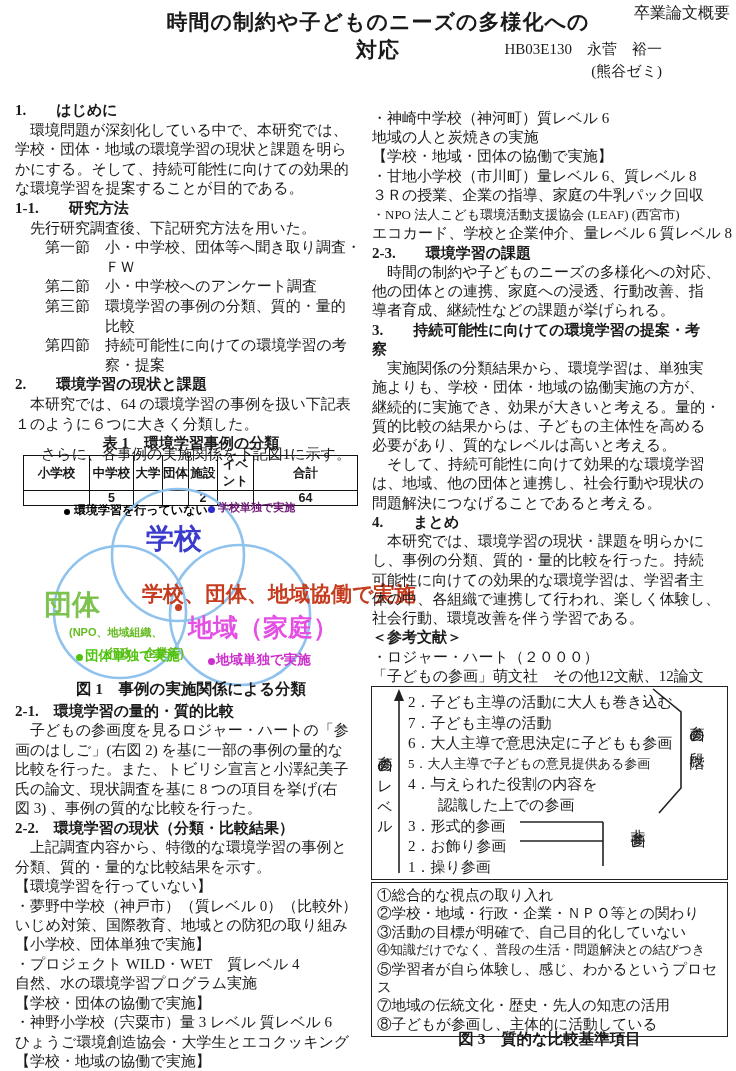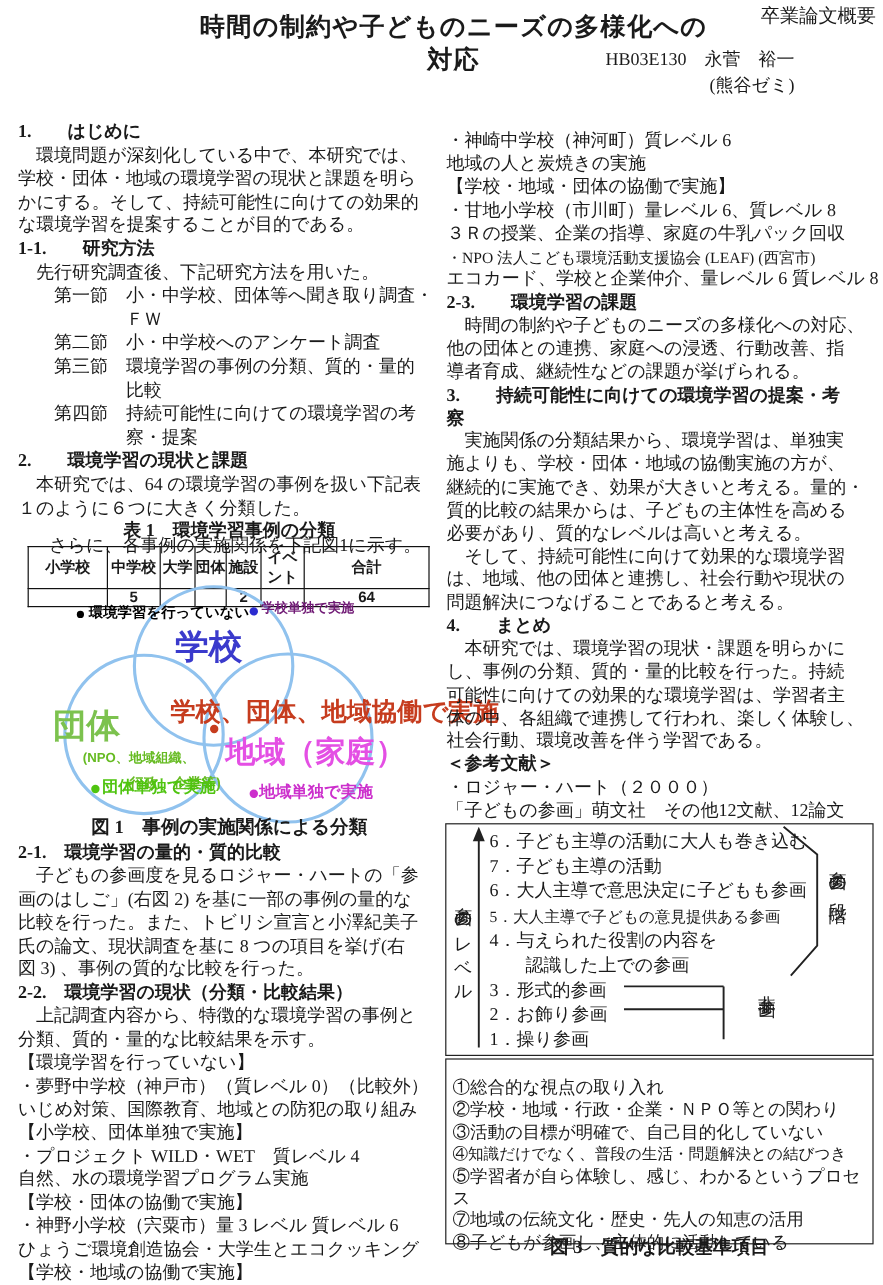--- a/index.html
+++ b/index.html
@@ -23,21 +23,21 @@
   
   .venn{width:330px;height:205px;}
   .vlabel{position:absolute;font-family:"Liberation Sans","DejaVu Sans",sans-serif;
           font-weight:bold;white-space:pre;line-height:1;}
   .dot{position:absolute;border-radius:50%;}
   .figcap{font-weight:bold;text-align:center;font-size:15.5px;white-space:pre;}
   
   .figbox{border:1.5px solid #222;box-sizing:border-box;background:transparent;}
   .vert{position:absolute;writing-mode:vertical-rl;font-size:15px;letter-spacing:3px;line-height:1;white-space:pre;}
   .fig2items{position:absolute;left:36px;top:5px;line-height:20.6px;font-size:15px;}
-  .fig3items{position:absolute;left:5px;top:3px;right:3px;line-height:18.4px;font-size:14.6px;overflow:hidden;margin-top:12px;}
+  .fig3items{position:absolute;left:5px;top:3px;right:3px;line-height:18.4px;font-size:14.6px;overflow:hidden;}
   svg{position:absolute;left:0;top:0;}
 </style>
 </head>
 <body>
 
 <div class="abs doctype" style="right:6px;top:3px;">卒業論文概要</div>
 <div class="abs title" style="left:158px;top:8px;width:440px;">時間の制約や子どものニーズの多様化への対応</div>
 <div class="abs author" style="right:74px;top:40px;width:220px;">HB03E130　永菅　裕一</div>
 <div class="abs author" style="right:74px;top:62px;width:220px;">(熊谷ゼミ)</div>
 
@@ -108,21 +108,21 @@
   <svg width="354" height="191" viewBox="0 0 354 191">
     <line x1="27" y1="186" x2="27" y2="9" stroke="#222" stroke-width="1.6"></line>
     <polygon points="27,2 22,14 32,14" fill="#222"></polygon>
     <polyline points="281,2 309,25 309,101 287,126" fill="none" stroke="#222" stroke-width="1.6"></polyline>
     <line x1="148" y1="135" x2="231" y2="135" stroke="#222" stroke-width="1.6"></line>
     <line x1="148" y1="154" x2="231" y2="154" stroke="#222" stroke-width="1.6"></line>
     <line x1="231" y1="135" x2="231" y2="179" stroke="#222" stroke-width="1.6"></line>
   </svg>
   <div class="vert" style="left:5px;top:57px;">参画のレベル</div>
   <div class="fig2items">
-      <div class="line">6．子ども主導の活動に大人も巻き込む</div>
+      <div class="line">2．子ども主導の活動に大人も巻き込む</div>
       <div class="line">7．子ども主導の活動</div>
       <div class="line">6．大人主導で意思決定に子どもも参画</div>
       <div class="line sm">5．大人主導で子どもの意見提供ある参画</div>
       <div class="line">4．与えられた役割の内容を</div>
       <div class="line">　　認識した上での参画</div>
       <div class="line">3．形式的参画</div>
       <div class="line">2．お飾り参画</div>
       <div class="line">1．操り参画</div>
     </div>
   <div class="vert" style="left:317px;top:27px;">参画の段階</div>

